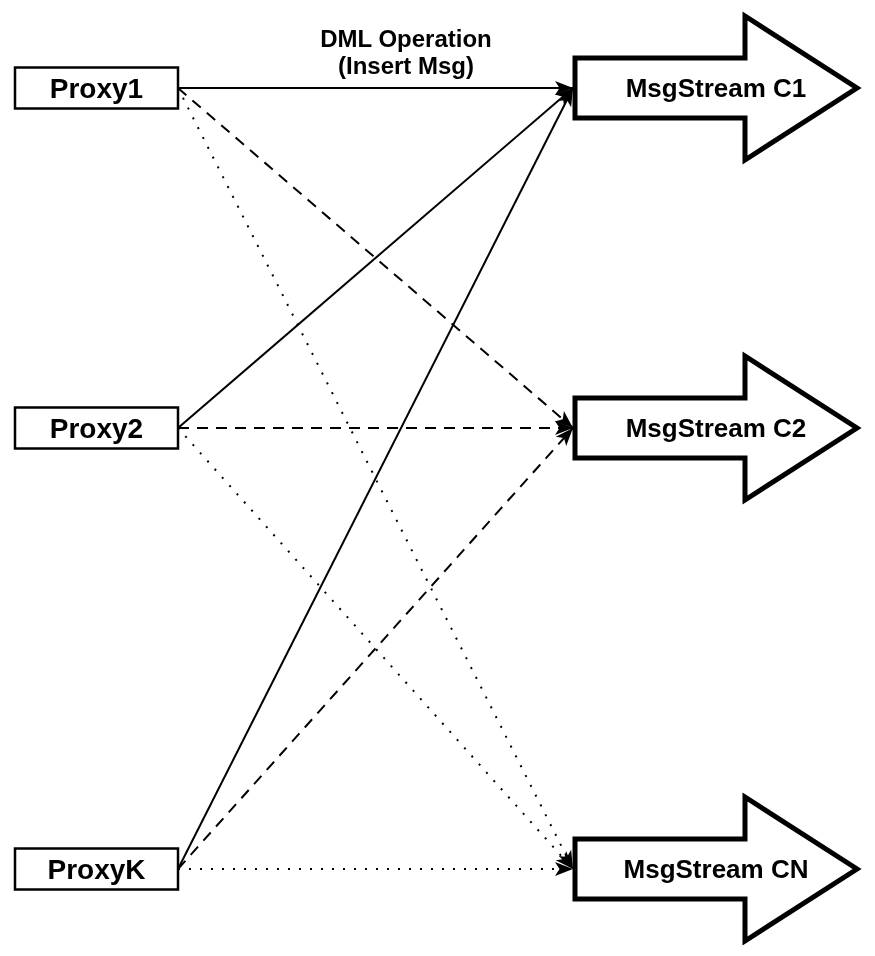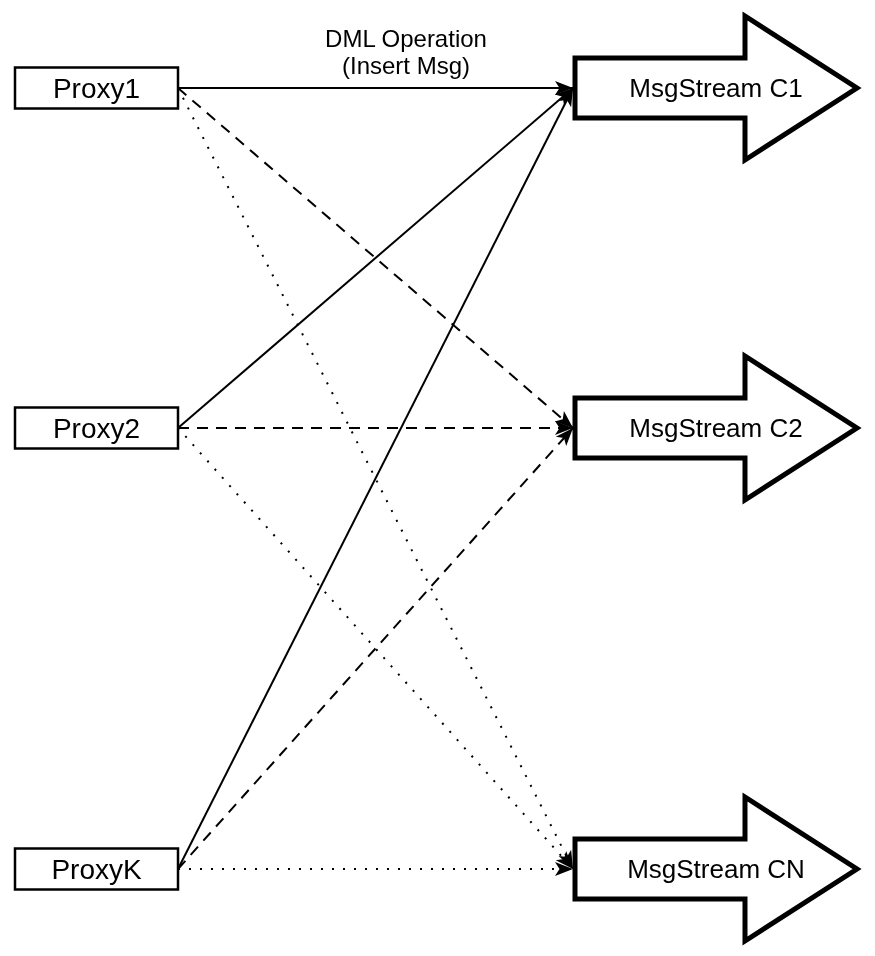--- a/index.html
+++ b/index.html
@@ -6,20 +6,21 @@
     margin: 0;
     padding: 0;
     background: #ffffff;
   }
   .canvas-wrap {
     position: relative;
     width: 875px;
     height: 956px;
     background: #ffffff;
     overflow: hidden;
+    font-weight: bold;
   }
   svg {
     display: block;
   }
   svg text {
     font-family: "Liberation Sans", sans-serif;
     fill: #000000;
   }
   .node-label { font-size: 28px; }
   .stream-label { font-size: 26px; }

